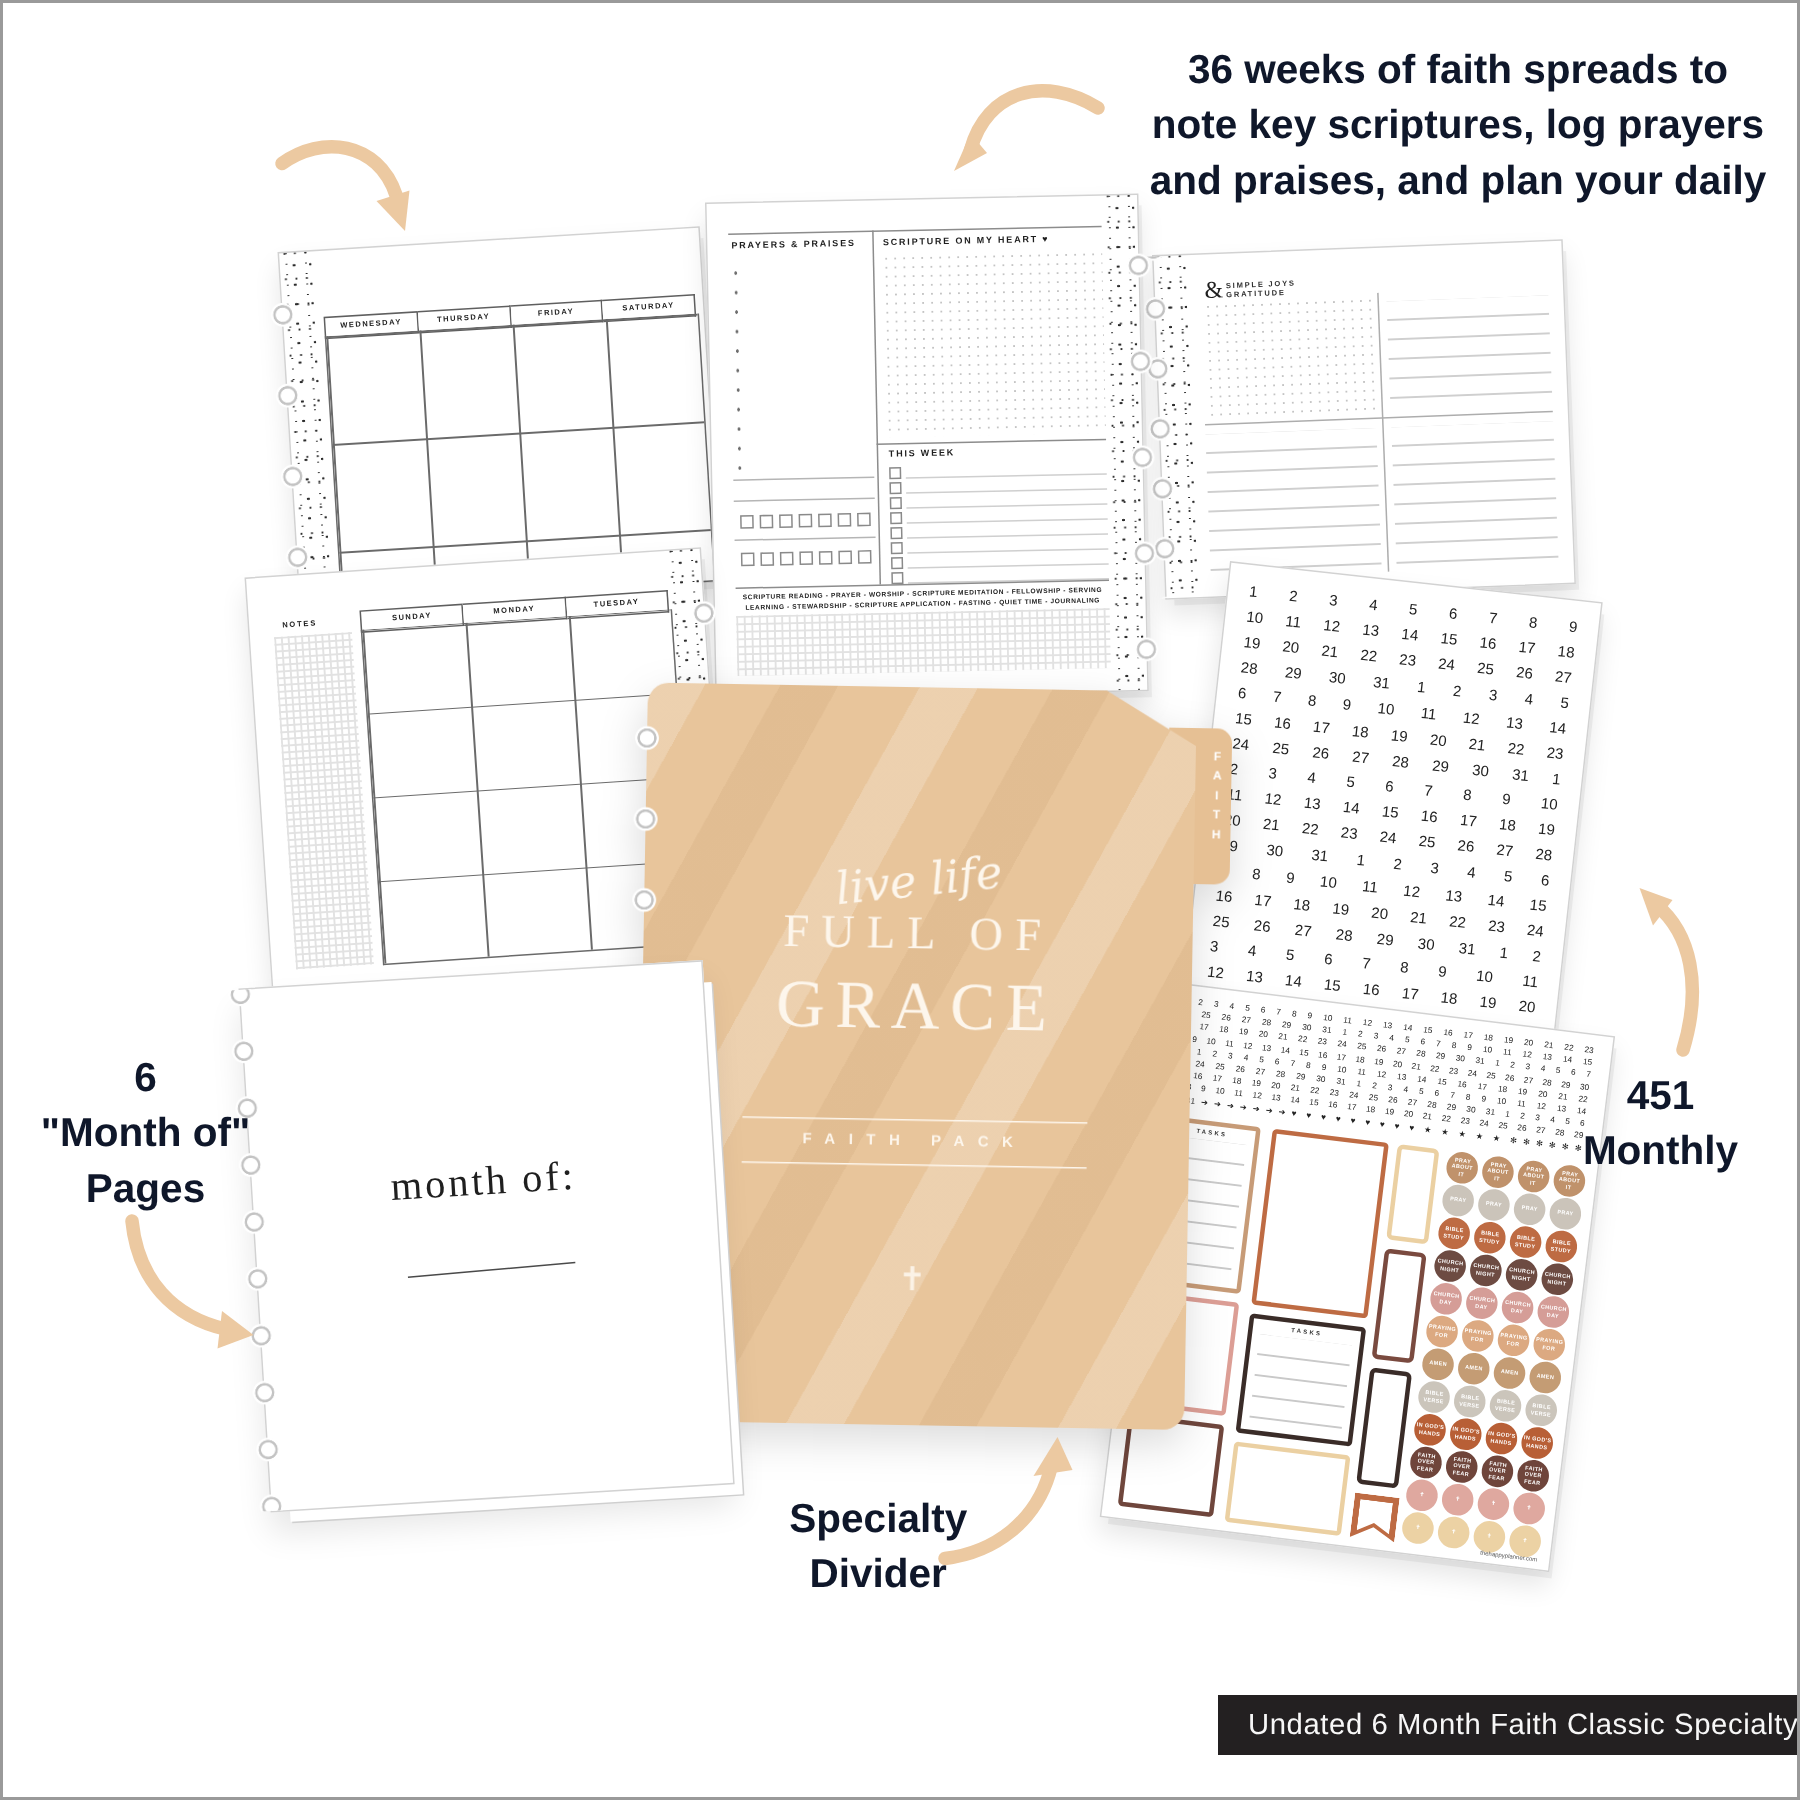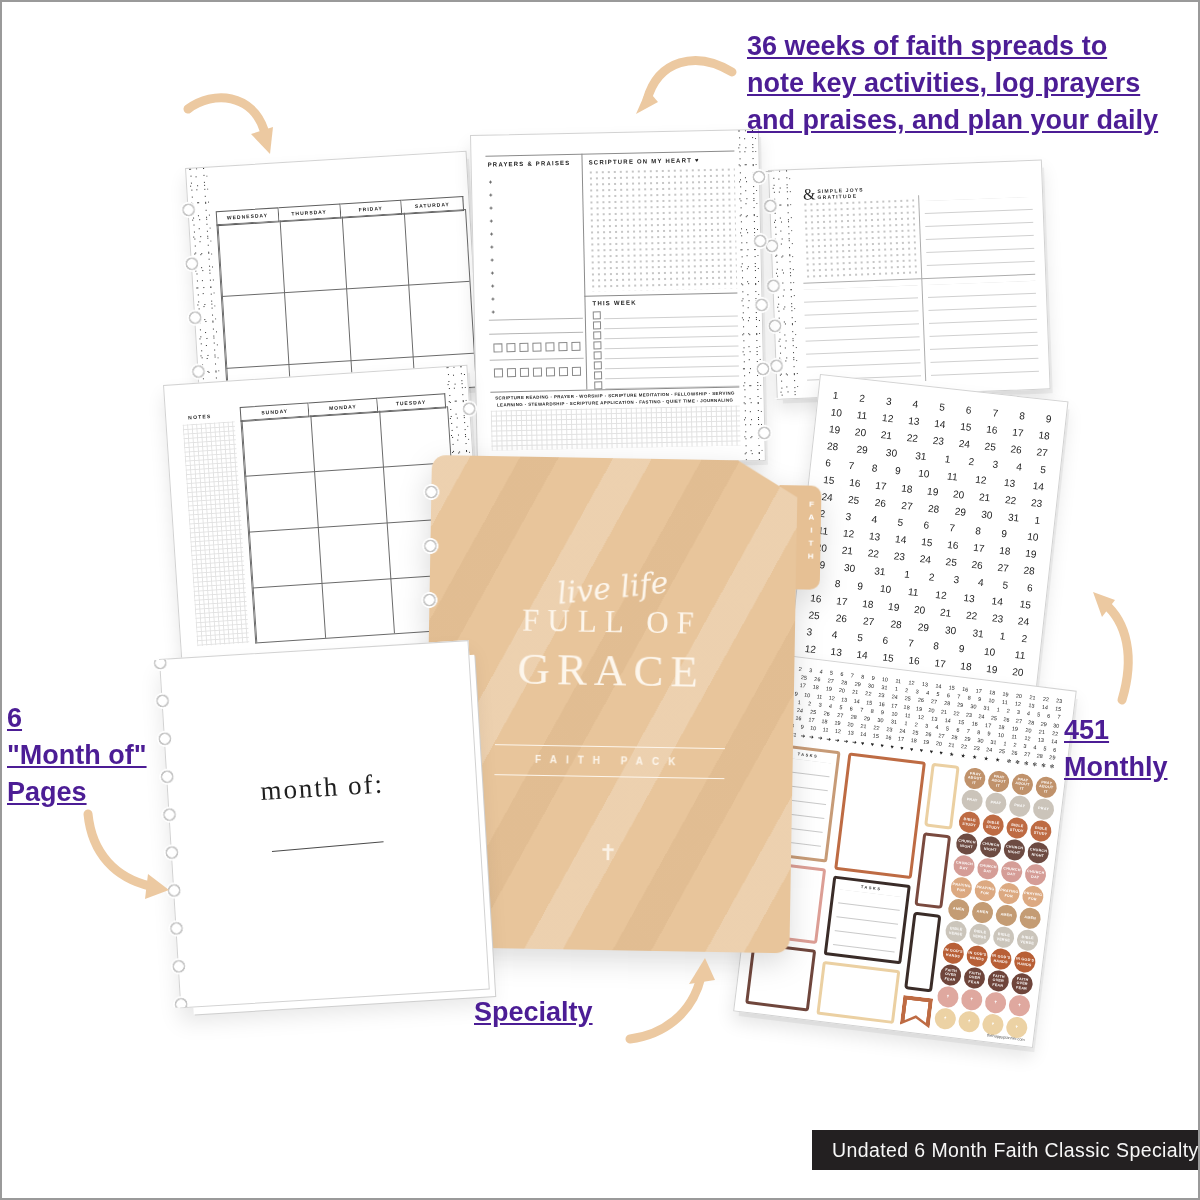--- a/index.html
+++ b/index.html
@@ -17,21 +17,21 @@
       radial-gradient(circle,#2b2b2b 0.5px,transparent 0.7px);
     background-size:11px 13px,7px 17px,13px 7px;
     background-position:2px 2px,5px 9px,9px 4px;}
   
   .rings{position:absolute;top:0;bottom:0;width:20px;
     background-image:radial-gradient(circle at 10px 27px,#ffffff 4.5px,#c3c3c3 5px,#c3c3c3 6.2px,#ffffff 6.6px,#ffffff 7.6px,rgba(0,0,0,0) 8.2px);
     background-size:20px 54px;background-repeat:repeat-y;}
   .rings.dense{background-size:20px 40px;}
 
   
-  .label{position:absolute;font-weight:600;font-size:27px;line-height:37px;color:#4c1d95;z-index:10;text-decoration:underline;}
+  .label{position:absolute;font-weight:600;font-size:27px;line-height:37px;text-align:center;color:#0f172a;z-index:10;}
   #arrows{position:absolute;left:0;top:0;z-index:9;}
 
   
   .dayrow{position:absolute;display:flex;}
   .daycell{flex:1;border:1px solid #5f5f5f;border-left-width:0;height:13px;line-height:13px;
            font-size:5px;font-weight:bold;letter-spacing:1px;text-align:center;color:#222;background:#fff;}
   .daycell:first-child{border-left-width:1px;}
   .calgrid{position:absolute;border:1px solid #6a6a6a;border-top:none;
     background-image:linear-gradient(#6a6a6a 1px,transparent 1px),linear-gradient(90deg,#6a6a6a 1px,transparent 1px);}
   .graph{background-image:linear-gradient(#e2e2e2 1px,transparent 1px),linear-gradient(90deg,#e2e2e2 1px,transparent 1px);background-size:5px 5px;}
@@ -359,34 +359,35 @@
   </div>
 
   <div class="page" style="left:157px;top:657px;width:308px;height:348px;transform:rotate(-3.5deg);z-index:7;box-shadow:9px 11px 0 -4px #ffffff,10px 12px 0 -4px #cfcfcf,0 14px 22px rgba(0,0,0,0.10);">
     <div class="rings dense" style="left:-10px;background-position:0 14px;background-size:20px 38px;"></div>
     <div class="monthof" style="top:122px;">month of:</div>
     <div style="position:absolute;left:100px;top:196px;width:112px;border-top:1px solid #4a4a4a;transform:rotate(-1.5deg);"></div>
   </div>
 
   <div class="label" style="left:745px;top:26px;width:450px;">
       <div>36 weeks of faith spreads to</div>
-      <div>note key activities, log prayers</div>
+      <div>note key scriptures, log prayers</div>
       <div>and praises, and plan your daily</div>
     </div>
   <div class="label" style="left:5px;top:698px;width:180px;">
       <div>6</div>
       <div>"Month of"</div>
       <div>Pages</div>
     </div>
-  <div class="label" style="left:1062px;top:710px;width:130px;">
+  <div class="label" style="left:1040px;top:710px;width:130px;">
       <div>451</div>
       <div>Monthly</div>
     </div>
-  <div class="label" style="left:472px;top:992px;width:175px;">
+  <div class="label" style="left:496px;top:992px;width:175px;">
       <div>Specialty</div>
+      <div>Divider</div>
     </div>
 
   <svg id="arrows" width="1200" height="1200" viewBox="0 0 1200 1200">
     <g fill="none" stroke="#ecc9a1" stroke-width="9" stroke-linecap="round">
       <path d="M186,107 C212,88 250,92 262,128"></path>
       <path d="M730,70 C694,48 656,58 645,98"></path>
       <path d="M86,812 C90,852 114,876 148,884"></path>
       <path d="M1120,698 C1133,655 1125,620 1102,601"></path>
       <path d="M628,1037 C660,1033 690,1013 699,975"></path>
     </g>

